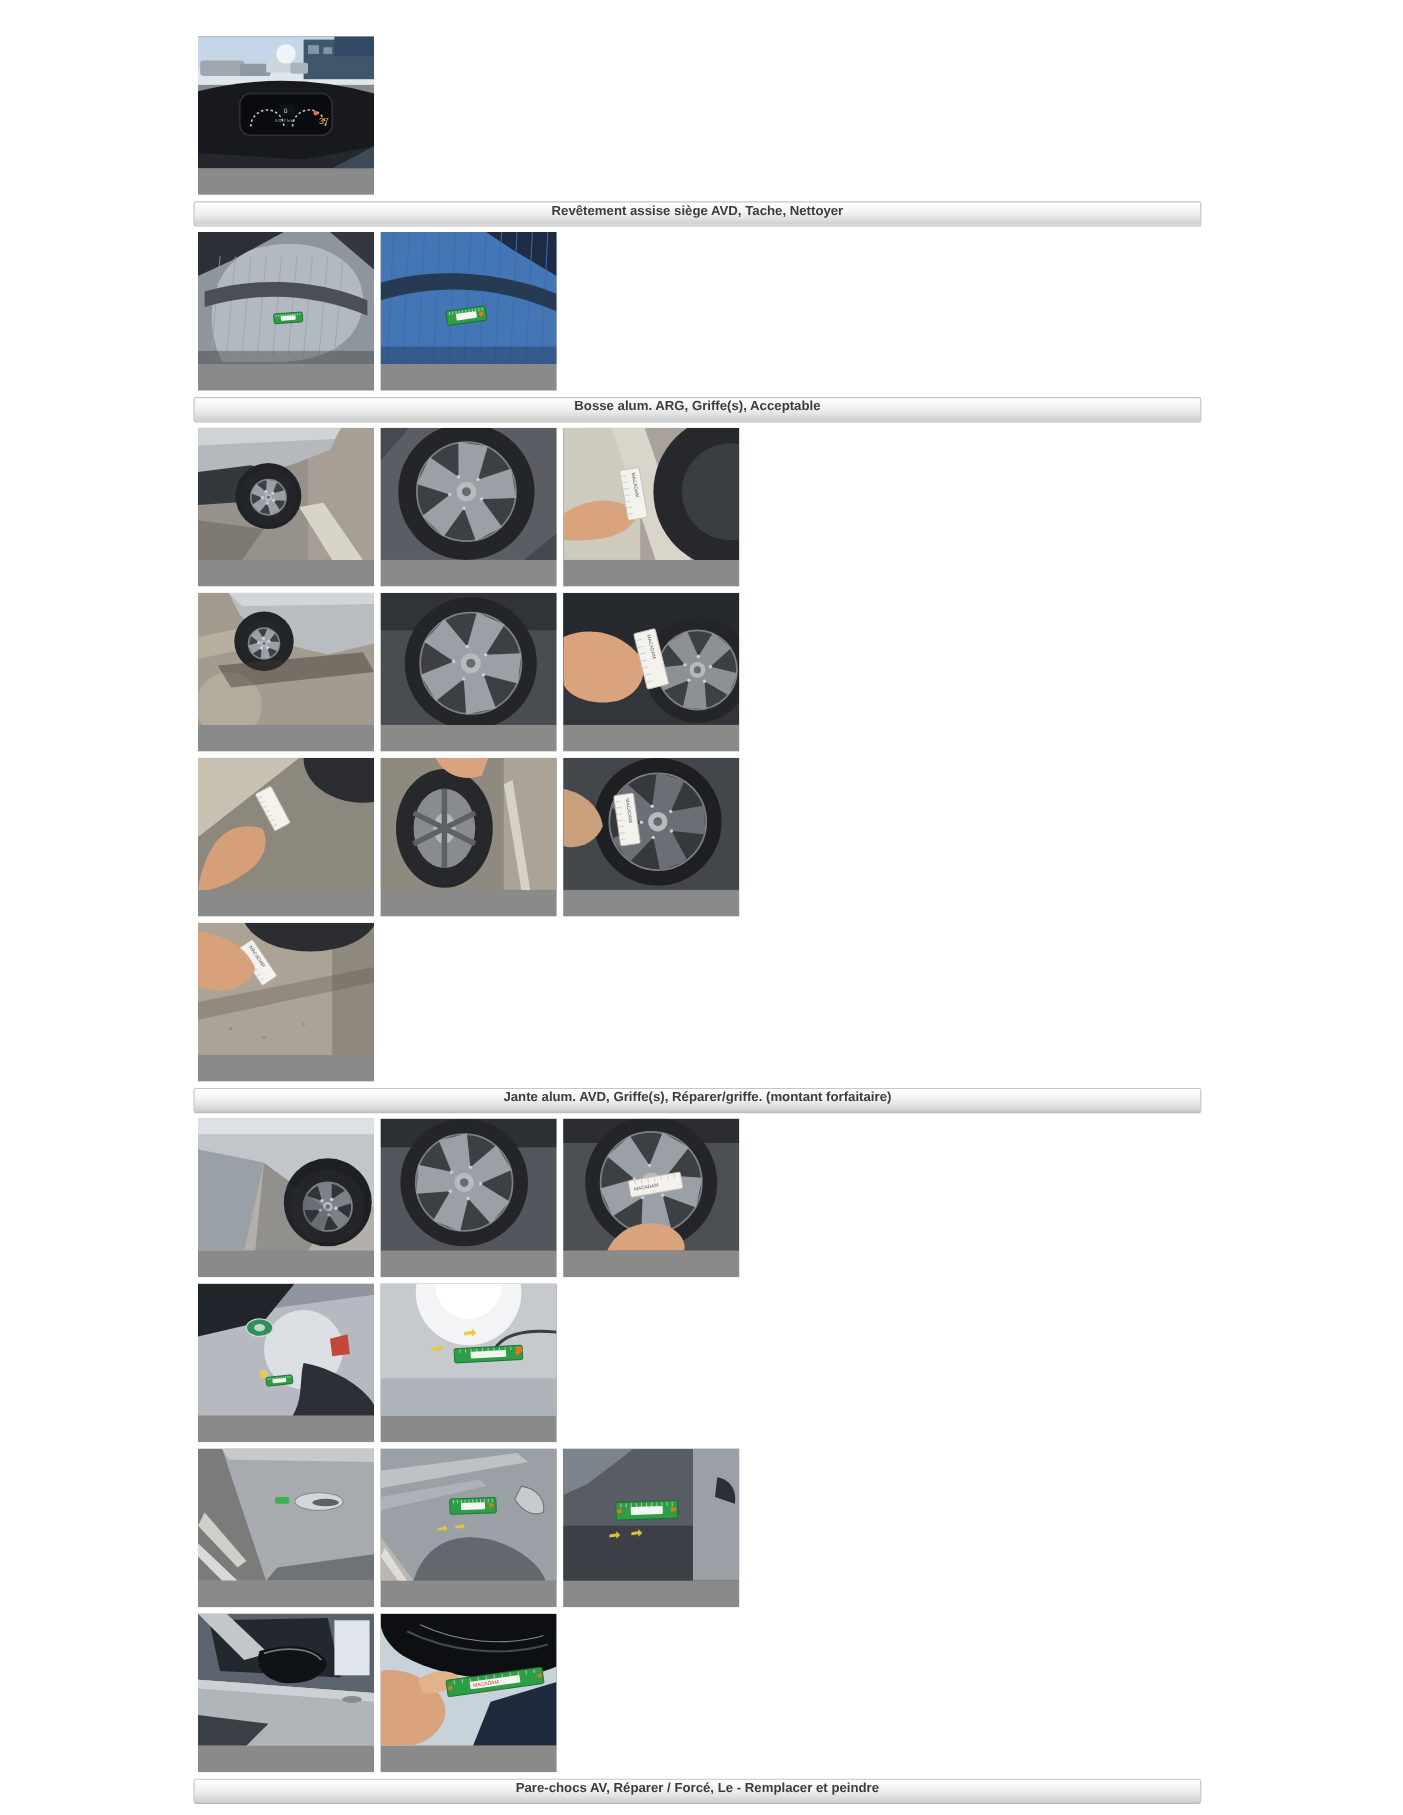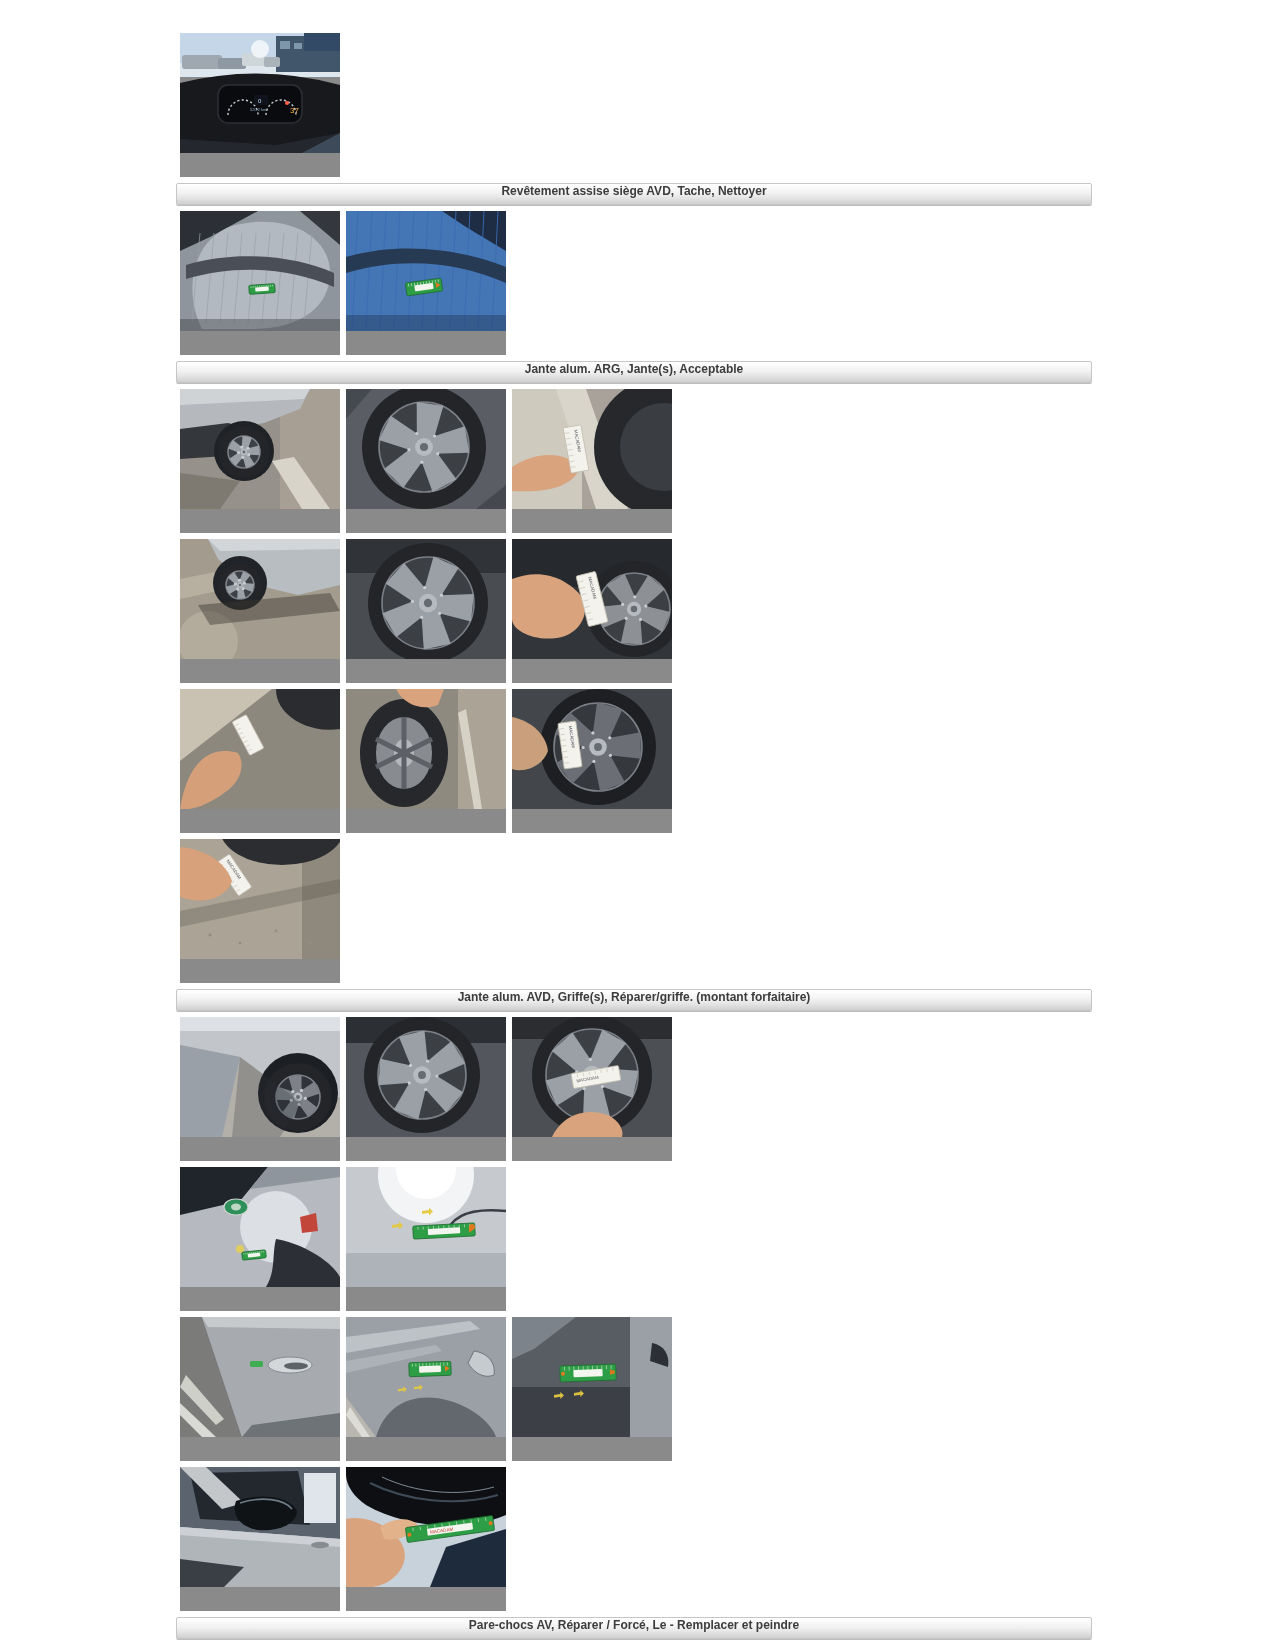--- a/index.html
+++ b/index.html
@@ -117,21 +117,21 @@
               <line x1="90" y1="70.5" x2="90" y2="73.4" stroke="#d9ead9" stroke-width="0.6"></line>
               <line x1="93" y1="70.5" x2="93" y2="73.4" stroke="#d9ead9" stroke-width="0.6"></line>
               <rect x="68.64" y="73.14" width="18.72" height="5.98" rx="1" fill="#f3f6ef"></rect>
               <polygon points="90,73 94.5,76 90,79" fill="#e07820"></polygon>
             </g>
             <rect x="0" y="104" width="160" height="16" fill="rgba(20,30,50,0.3)"></rect>
           </svg>
         </div>
       </div>
       <div class="header-bar">
-        <span class="header-label">Jante alum. ARG, Jante(s), Acceptable</span>
+        <span class="header-label">Bosse alum. ARG, Griffe(s), Acceptable</span>
       </div>
       <div class="photo-row">
         <div class="photo">
           <svg viewBox="0 0 160 120" width="160" height="120" preserveAspectRatio="none">
             <rect x="0" y="0" width="160" height="120" fill="#96918a"></rect>
             <rect x="100" y="0" width="60" height="120" fill="#a79f94"></rect>
             <polygon points="0,0 130,0 120,20 84,34 36,42 0,54" fill="#b5b9bd"></polygon>
             <polygon points="0,0 130,0 124,10 0,16" fill="#cfd3d6"></polygon>
             <polygon points="0,40 48,34 86,44 60,66 0,70" fill="#34383d"></polygon>
             <circle cx="64" cy="62" r="30" fill="#1f2226"></circle>

